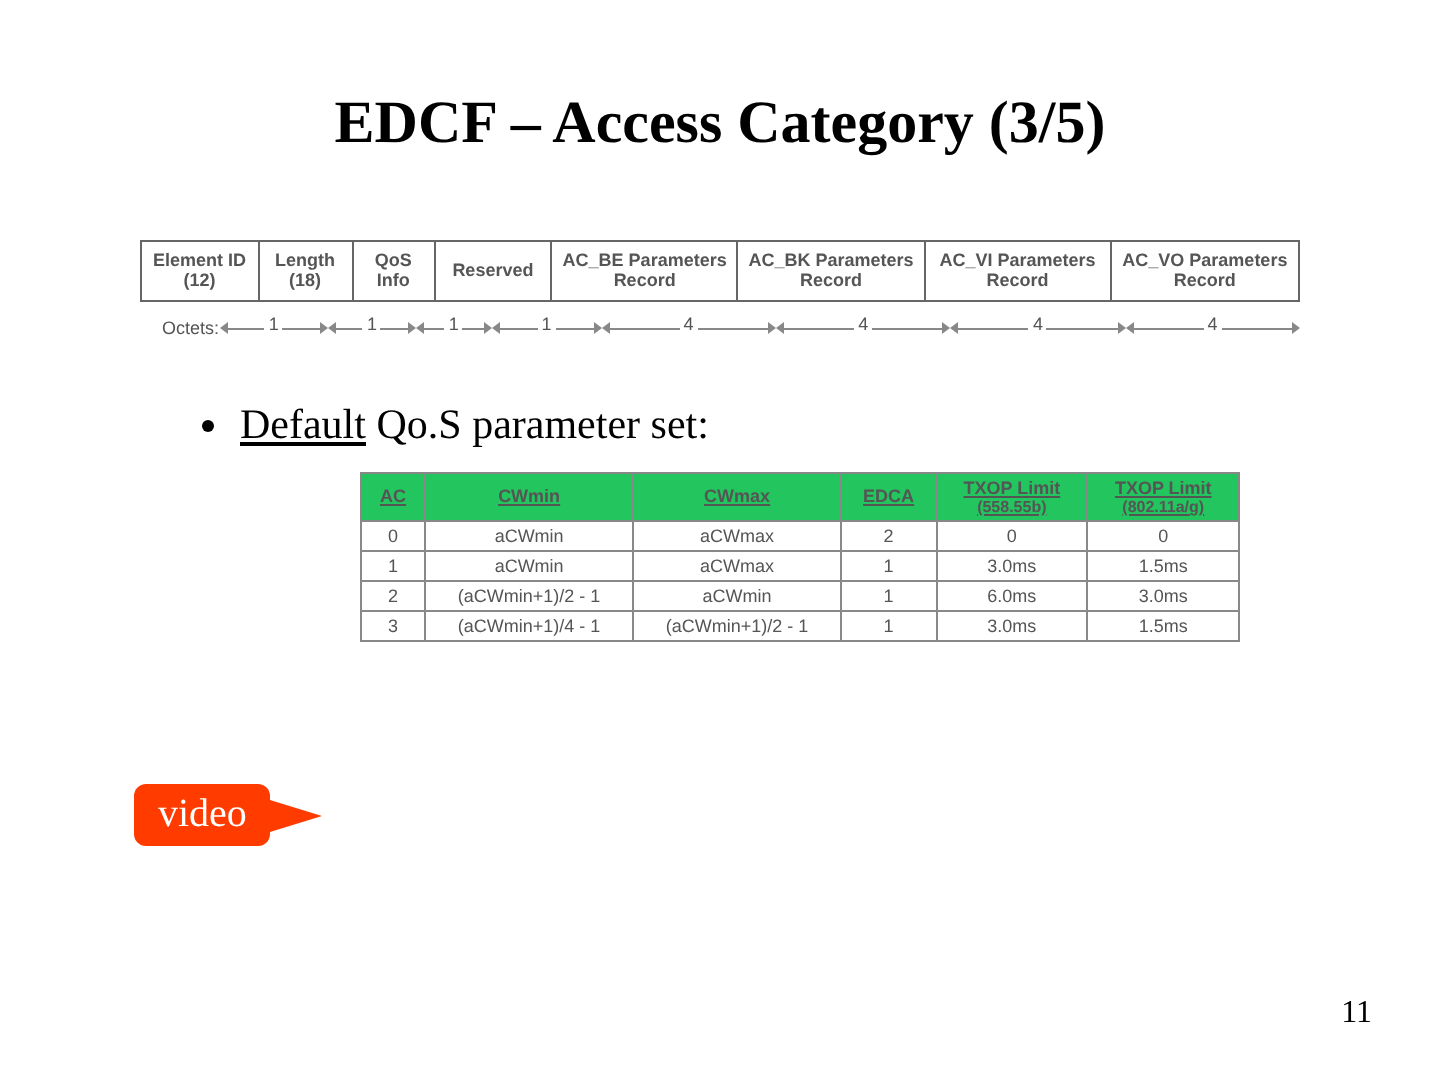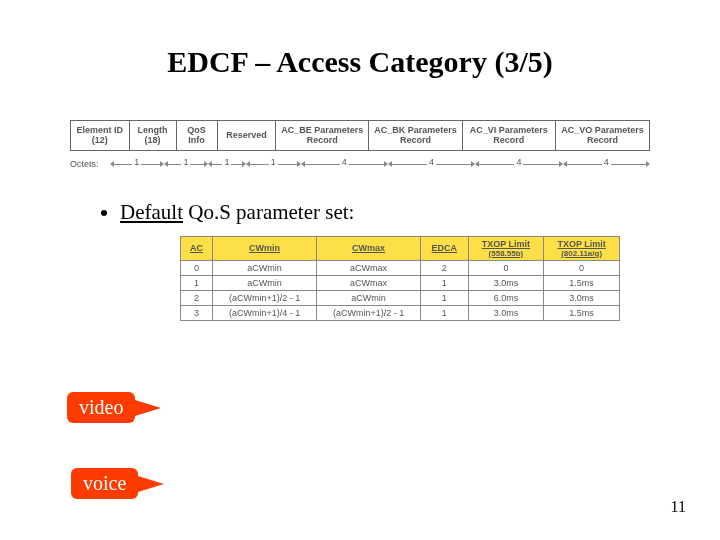--- a/index.html
+++ b/index.html
@@ -7,30 +7,30 @@
   .slide { width: 720px; height: 540px; position: relative; padding: 30px 40px 20px 40px; }
   .title { font-size: 30px; text-align: center; margin-top: 15px; margin-bottom: 41px; }
   .bullets { list-style: disc; padding-left: 80px; font-size: 21px; line-height: 1.3; }
   .bullets li { margin-bottom: 8px; padding-right: 60px; }
   .underline { text-decoration: underline; }
   .diagram-wrap { margin: 18px 30px 25px 30px; }
   .field-row { display: flex; border: 1px solid #666; }
   .field { flex: 1 1 auto; border-right: 1px solid #666; padding: 4px 3px; text-align: center; font-family: Arial, sans-serif; font-weight: bold; font-size: 9px; color: #555; line-height: 1.15; display: flex; align-items: center; justify-content: center; }
   .field:last-child { border-right: none; }
   .octets-row { display: flex; align-items: center; margin-top: 6px; font-family: Arial, sans-serif; font-size: 9px; color: #555; }
-  .octets-label { width: 42px; }
+  .octets-label { width: 42px; text-align: right; }
   .arrow-seg { flex: 1 1 auto; position: relative; text-align: center; height: 14px; }
   .arrow-seg::before { content: ""; position: absolute; left: 2px; right: 2px; top: 50%; border-top: 1px solid #888; }
   .arrow-seg::after { content: ""; position: absolute; right: 0; top: 50%; width: 0; height: 0; border-left: 4px solid #888; border-top: 3px solid transparent; border-bottom: 3px solid transparent; transform: translateY(-50%); }
   .arrow-seg .lh { position: absolute; left: 0; top: 50%; width: 0; height: 0; border-right: 4px solid #888; border-top: 3px solid transparent; border-bottom: 3px solid transparent; transform: translateY(-50%); }
   .arrow-seg span { position: relative; background: #fff; padding: 0 2px; color: #555; }
   .table-wrap { margin: 10px 60px 0 140px; }
   table.qos { border-collapse: collapse; width: 100%; font-family: Arial, sans-serif; font-size: 9px; color: #555; }
   table.qos th, table.qos td { border: 1px solid #888; padding: 2px 6px; text-align: center; }
-  table.qos th { font-weight: bold; text-decoration: underline; background: #fde047; }
+  table.qos th { font-weight: bold; text-decoration: underline; background: #22c55e; }
   table.qos th .sub { display: block; font-size: 8px; }
   .callout { position: absolute; background: #ff3b00; color: #fff; font-family: "Times New Roman", serif; font-size: 20px; padding: 4px 12px; border-radius: 6px; margin-left: 39px; }
   .callout::after { content: ""; position: absolute; left: 100%; top: 50%; width: 0; height: 0; border-left: 26px solid #ff3b00; border-top: 8px solid transparent; border-bottom: 8px solid transparent; transform: translateY(-50%); }
   .callout.video { left: 28px; top: 392px; }
   .callout.voice { left: 32px; top: 468px; }
   .pagenum { position: absolute; right: 34px; bottom: 24px; font-size: 16px; font-family: Liberation Serif, serif; }
   .bullets2 { margin-top: 28px; }
 </style>
 </head>
 <body>
@@ -112,16 +112,15 @@
           <td>(aCWmin+1)/2 - 1</td>
           <td>1</td>
           <td>3.0ms</td>
           <td>1.5ms</td>
         </tr>
       </tbody>
     </table>
   </div>
 
   <div class="callout video">video</div>
-  <div class="callout voice">voice</div>
 
   <div class="pagenum">11</div>
 </div>
 
 </body></html>

